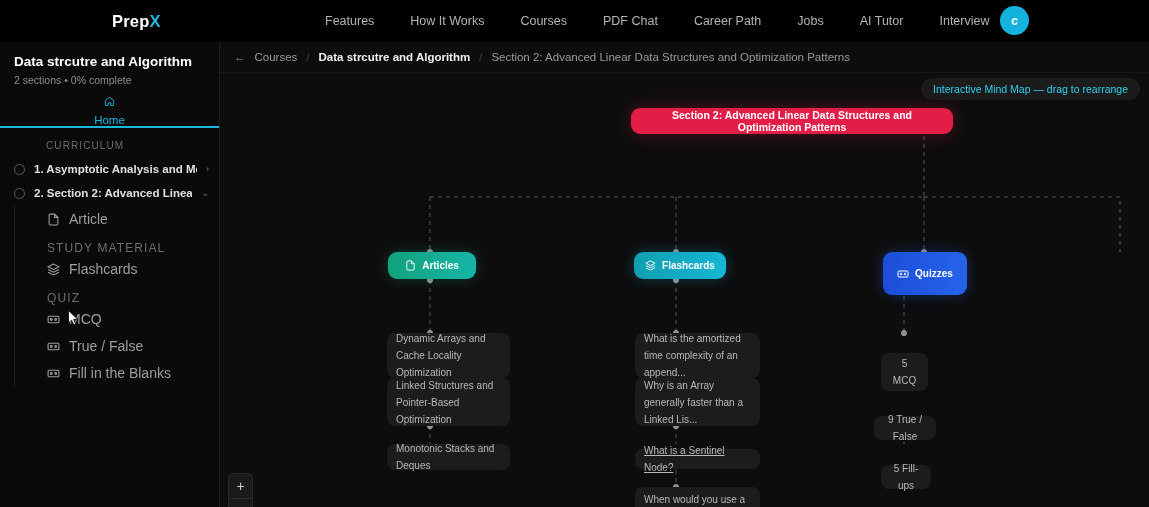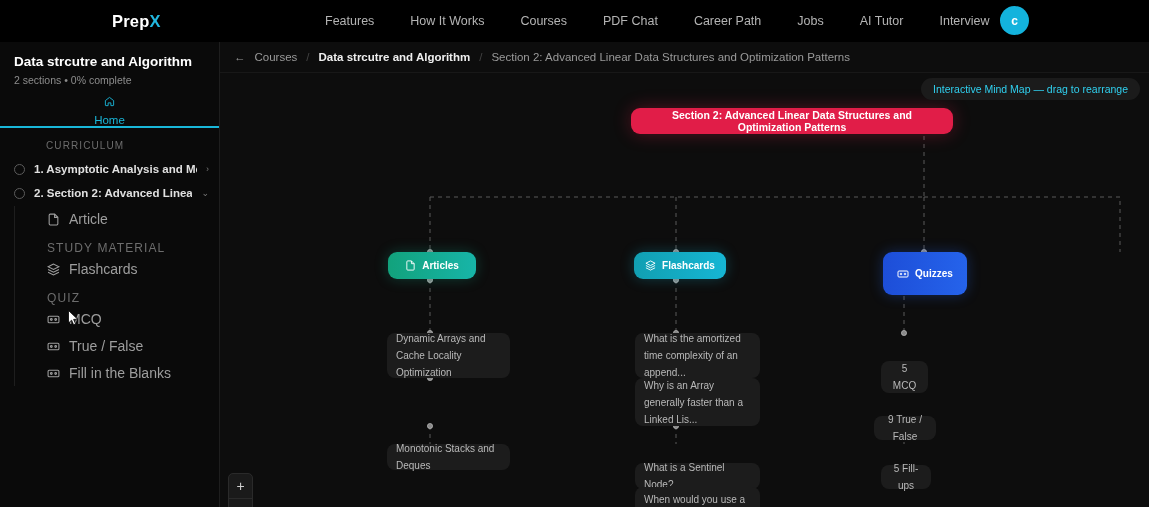--- a/index.html
+++ b/index.html
@@ -334,44 +334,45 @@
     </div>
 
     <div class="node node-cat cat-articles" style="left:168px; top:179px; width:88px; height:27px;">
       <svg width="11" height="11" viewBox="0 0 24 24" fill="none" stroke="#fff" stroke-width="2">
         <path d="M14 2H6a2 2 0 0 0-2 2v16a2 2 0 0 0 2 2h12a2 2 0 0 0 2-2V8z"></path>
           <path d="M14 2v6h6"></path>
       </svg>
       <span>Articles</span>
     </div>
     <div class="node node-leaf" style="left:167px; top:260px; width:123px; height:45px;">Dynamic Arrays and Cache Locality Optimization</div>
+    <div class="node node-leaf" style="left:167px; top:305px; width:123px; height:48px;">Linked Structures and Pointer-Based Optimization</div>
     <div class="node node-leaf" style="left:167px; top:371px; width:123px; height:26px;">Monotonic Stacks and Deques</div>
 
     <div class="node node-cat cat-flash" style="left:414px; top:179px; width:92px; height:27px;">
       <svg width="11" height="11" viewBox="0 0 24 24" fill="none" stroke="#fff" stroke-width="2">
         <path d="M12 2 2 7l10 5 10-5z"></path>
           <path d="M2 12l10 5 10-5"></path>
           <path d="M2 17l10 5 10-5"></path>
       </svg>
       <span>Flashcards</span>
     </div>
     <div class="node node-leaf" style="left:415px; top:260px; width:125px; height:45px;">What is the amortized time complexity of an append...</div>
     <div class="node node-leaf" style="left:415px; top:305px; width:125px; height:48px;">Why is an Array generally faster than a Linked Lis...</div>
-    <div class="node node-leaf" style="left:415px; top:390px; width:125px; height:26px;">What is a Sentinel Node?</div>
+    <div class="node node-leaf" style="left:415px; top:376px; width:125px; height:20px;text-decoration:underline;">What is a Sentinel Node?</div>
     <div class="node node-leaf" style="left:415px; top:414px; width:125px; height:41px;">When would you use a Monotonic Stack?</div>
 
     <div class="node node-cat cat-quiz" style="left:663px; top:179px; width:84px; height:43px;">
       <svg width="12" height="12" viewBox="0 0 24 24" fill="none" stroke="#fff" stroke-width="2">
         <rect x="2" y="6" width="20" height="12" rx="2"></rect>
           <circle cx="8" cy="12" r="1.6"></circle>
           <circle cx="16" cy="12" r="1.6"></circle>
       </svg>
       <span>Quizzes</span>
     </div>
-    <div class="node node-leaf center" style="left:661px; top:288px; width:47px; height:32px;">5 MCQ</div>
+    <div class="node node-leaf center" style="left:661px; top:280px; width:47px; height:38px;">5 MCQ</div>
     <div class="node node-leaf center" style="left:654px; top:343px; width:62px; height:24px;">9 True / False</div>
     <div class="node node-leaf center" style="left:661px; top:392px; width:50px; height:24px;">5 Fill-ups</div>
 
     <div class="zoomctl">
       <div>+</div>
       <div>−</div>
     </div>
 
   </div>
 </div>

